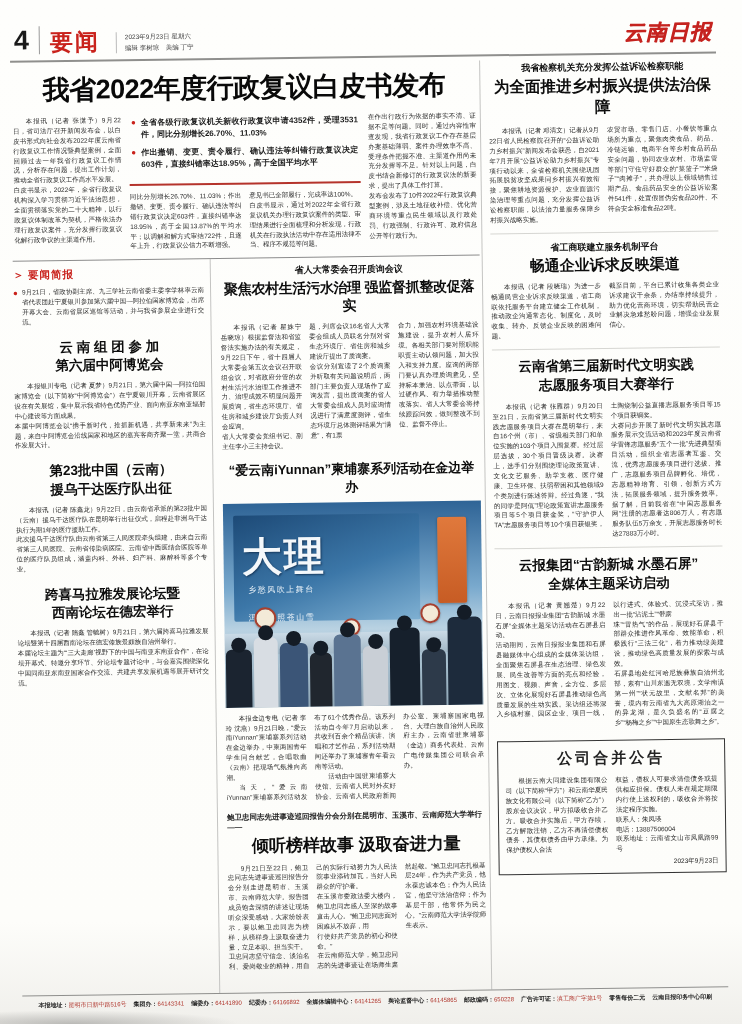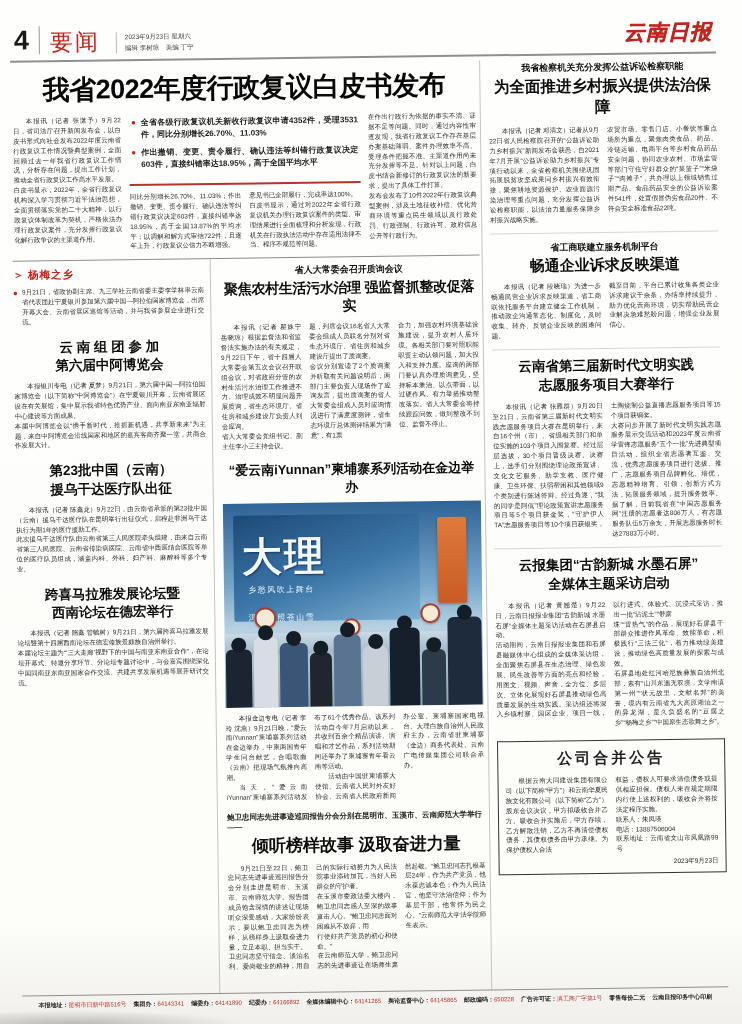--- a/index.html
+++ b/index.html
@@ -15,21 +15,21 @@
     background:linear-gradient(180deg,#fefefc 0%,#fdfdfa 90%,#f0efeb 100%);
   }
   .sheet {
     position:absolute; left:16px; top:20px; width:706px; height:986px;
     transform:rotate(-0.75deg); transform-origin:50% 50%;
   }
   
   .masthead { display:flex; align-items:flex-end; gap:10px; padding:2px 4px 6px 4px; border-bottom:2.5px solid #8f8f8d; }
   .page-num { font-size:27px; font-weight:700; color:#1a1a1a; line-height:1; }
   .mast-divider { width:1px; height:28px; background:#9a9a9a; }
-  .section-name { font-size:23px; font-weight:400; color:#c9221c; line-height:1; letter-spacing:2px; }
+  .section-name { font-size:23px; font-weight:700; color:#c9221c; line-height:1; letter-spacing:2px; }
   .date-block { font-size:6.5px; color:#444; line-height:1.6; margin-left:6px; padding-left:8px; border-left:1px solid #bbb; }
   .mast-logo { margin-left:auto; font-size:21px; font-weight:900; color:#c5231f; font-style:italic; letter-spacing:1px; text-shadow:0.5px 0.5px 0 #c5231f; }
   
   .grid {
     display:grid; grid-template-columns:192px 264px 228px;
     grid-template-rows:auto 1fr auto; column-gap:11px;
     height:944px; margin-top:4px;
   }
   .lead { grid-column:1/3; grid-row:1; border-bottom:1px solid #8c8c8c; padding:4px 2px 8px 2px; }
   .left-col { grid-column:1; grid-row:2; padding-top:6px; border-right:1px solid #c4c4c2; padding-right:6px; margin-right:-6px; }
@@ -140,21 +140,21 @@
           </div>
           <div class="lead-c body-txt">在作出行政行为依据的事实不清、证据不足等问题。同时，通过内容性审查发现，我省行政复议工作存在基层办案基础薄弱、案件办理效率不高、受理条件把握不准、主渠道作用尚未充分发挥等不足。针对以上问题，白皮书结合新修订的行政复议法的新要求，提出了具体工作打算。
 发布会发布了10件2022年行政复议典型案例，涉及土地征收补偿、优化营商环境等重点民生领域以及行政处罚、行政强制、行政许可、政府信息公开等行政行为。</div>
         </div>
       </div>
 
       <div class="left-col">
         <div class="briefs">
           <div class="briefs-head">
             <span class="briefs-arrow">＞</span>
-            <span class="briefs-title">杨梅之乡</span>
+            <span class="briefs-title">要闻简报</span>
           </div>
           <div class="brief-item">
             <span class="bullet-dot">●</span>
             <span class="body-txt">9月21日，省政协副主席、九三学社云南省委主委李学林率云南省代表团赴宁夏银川参加第六届中国—阿拉伯国家博览会，出席开幕大会、云南省展区巡馆等活动，并与我省参展企业进行交流。</span>
           </div>
         </div>
 
         <div class="left-art">
           <div class="art-title">
             <div>云 南 组 团 参 加</div>

